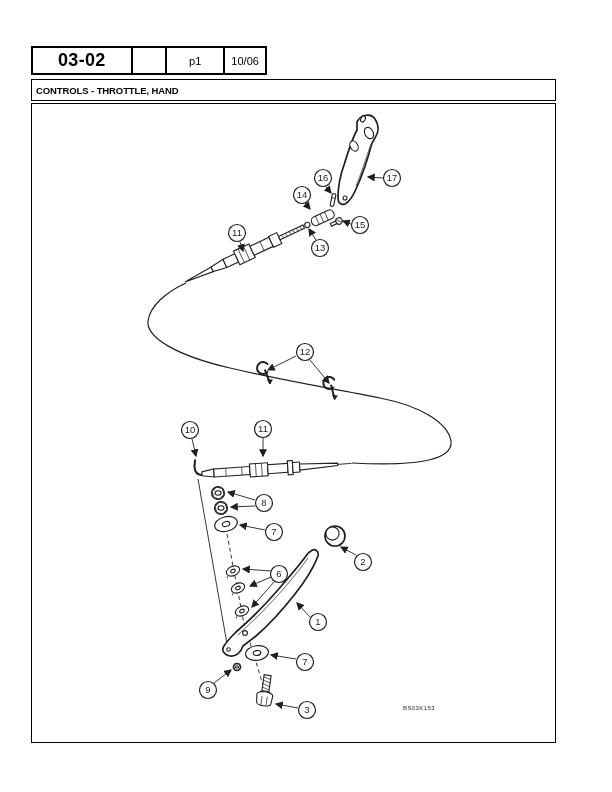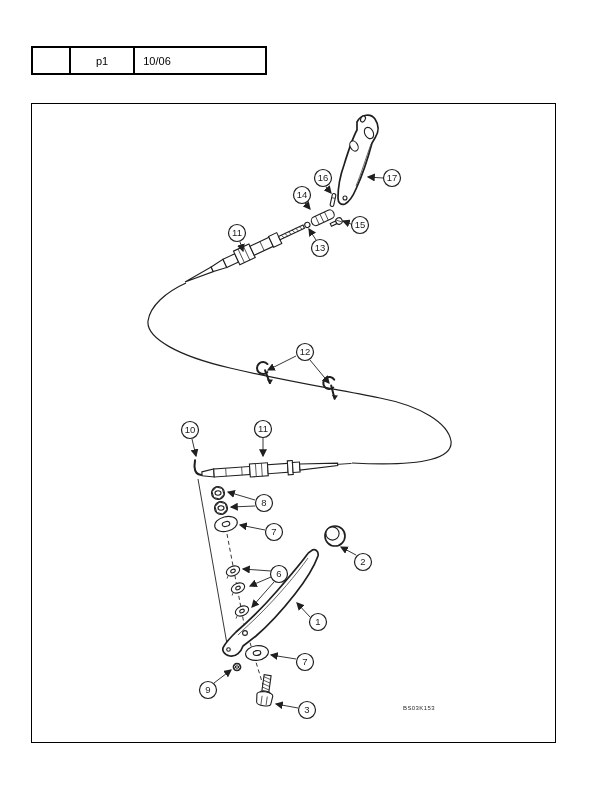--- a/index.html
+++ b/index.html
@@ -32,31 +32,37 @@
   .callout-num{font-family:"Liberation Sans",sans-serif;font-size:9.5px;fill:#1f1f1f;text-anchor:middle;}
   .callout-arrow{stroke:#1f1f1f;stroke-width:.9;}
   .figcode{font-family:"Liberation Sans",sans-serif;font-size:6px;fill:#2a2a2a;letter-spacing:.4px;}
 </style>
 </head>
 <body>
 
 <div class="page">
 
   <div class="hdr-table">
+    <div class="hdr-cell c1">
+      <span>03-02</span>
+    </div>
     <div class="hdr-cell c2">
       <span></span>
     </div>
     <div class="hdr-cell c3">
       <span>p1</span>
     </div>
     <div class="hdr-cell c4">
       <span>10/06</span>
     </div>
   </div>
 
+  <div class="title-bar">
+    <span>CONTROLS - THROTTLE, HAND</span>
+  </div>
 
   <div class="main-box"></div>
 
   <svg id="fig" class="diagram" width="612" height="792" viewBox="0 0 612 792">
     <defs>
       <marker id="arrowhead" markerUnits="userSpaceOnUse" markerWidth="8" markerHeight="8" viewBox="0 0 10 10" refX="8.5" refY="5" orient="auto">
         <path d="M0,0 L10,5 L0,10 Z" fill="#1f1f1f"></path>
       </marker>
     </defs>
 

